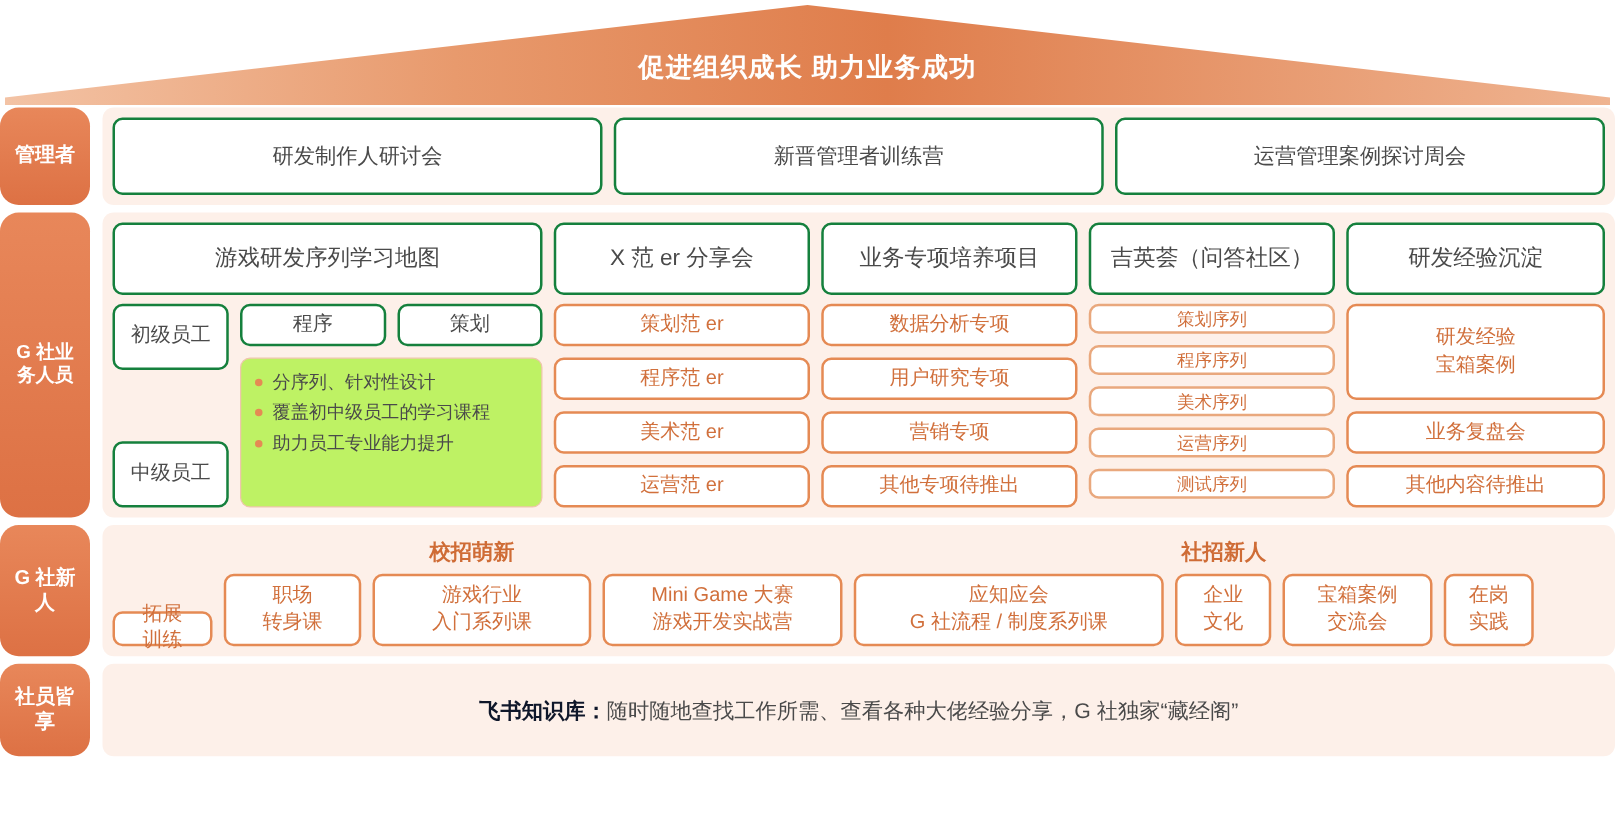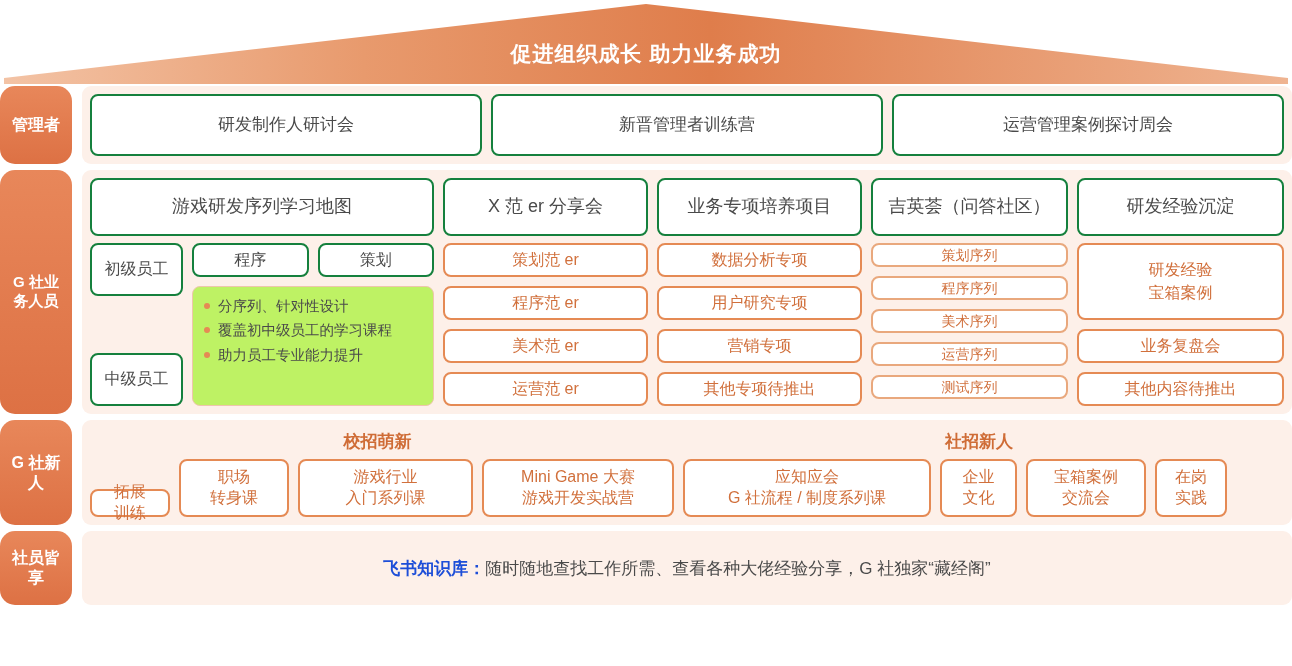--- a/index.html
+++ b/index.html
@@ -106,21 +106,21 @@
   .b-qy{flex:0 0 77px;}
   .b-tg{flex:0 0 120px;}
   .b-zg{flex:0 0 72px;}
 
   
   .r4{margin-bottom:0;}
   .r4 .rowbody{height:74px;align-items:center;justify-content:center;}
   .r4 .kb{
     width:100%;text-align:center;font-size:17px;color:#4a4a4a;
   }
-  .r4 .kb b{color:#1d4ed8;}
+  .r4 .kb b{color:#0f172a;}
 </style>
 </head>
 <body>
 
 <div class="page">
 
   <div class="roof">
     <svg width="1292" height="86" viewBox="0 0 1292 86">
       <defs>
         <linearGradient id="roofgrad" x1="0" y1="0" x2="1" y2="0">

